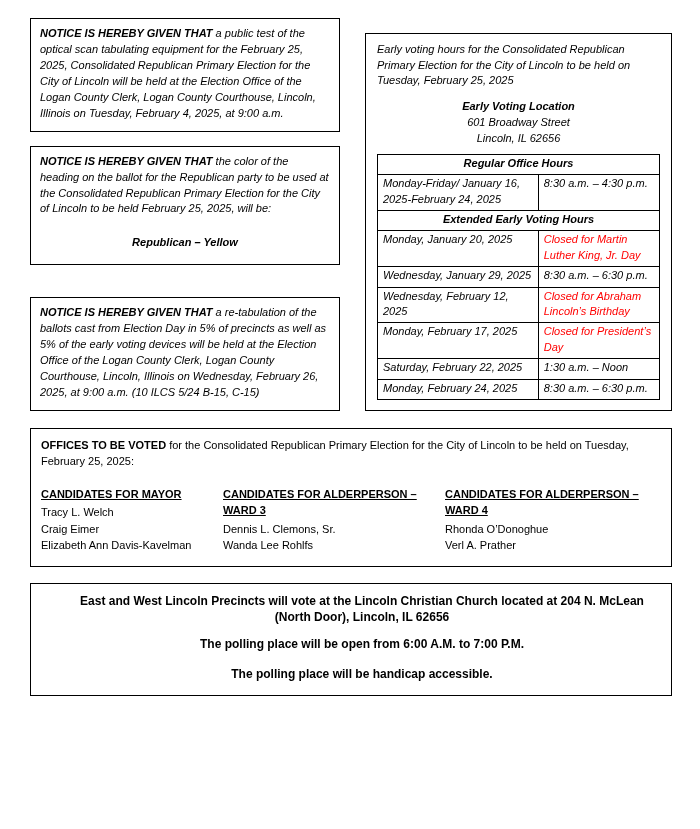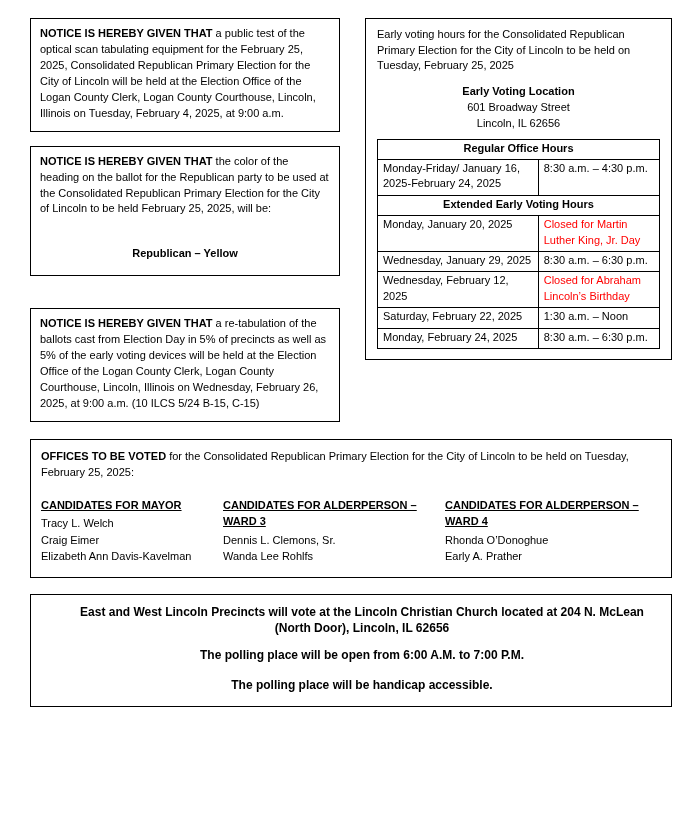--- a/index.html
+++ b/index.html
@@ -15,34 +15,34 @@
 
   
   .doc-header { padding: 25px 28px 0 68px; }
   .clerk-line { font-size: 13px; font-weight: bold; line-height: 21px; }
   .main-title { font-size: 22px; font-weight: bold; line-height: 28px; margin-top: 7px; }
   .title-line { display: block; }
   .red { color: #FF0000; }
   .title-only { margin-left: 0.32em; }
 
   
-  .columns { display: flex; gap: 25px; margin: 18px 28px 0 30px; align-items: flex-start; }
+  .columns { display: flex; gap: 25px; margin: 18px 28px 0 30px; align-items: flex-end; font-style: italic; }
   .left-col { width: 310px; flex: none; }
   .right-col { flex: 1; }
 
   .notice-box {
     border: 1px solid #000;
     padding: 7px 9px 9px;
     font-size: 11px;
     line-height: 1.45;
   }
   .box2 { margin-top: 14px; }
   .box3 { margin-top: 32px; }
   .bold { font-weight: bold; }
-  .highlight-line { text-align: center; font-weight: bold; margin-top: 29px; margin-bottom: 4px; }
+  .highlight-line { text-align: center; font-weight: bold; margin-top: 18px; margin-bottom: 4px; }
 
   .voting-box {
     border: 1px solid #000;
     padding: 8px 11px 10px;
     font-size: 11px;
     line-height: 1.42;
   }
   .loc-block { text-align: center; margin-top: 10px; line-height: 1.45; }
 
   table.hours-table {
@@ -139,20 +139,24 @@
               <td class="date-cell">Monday, January 20, 2025</td>
               <td class="red">Closed for Martin Luther King, Jr. Day</td>
             </tr>
             <tr>
               <td class="date-cell">Wednesday, January 29, 2025</td>
               <td>8:30 a.m. – 6:30 p.m.</td>
             </tr>
             <tr>
               <td class="date-cell">Wednesday, February 12, 2025</td>
               <td class="red">Closed for Abraham Lincoln’s Birthday</td>
+            </tr>
+            <tr>
+              <td class="date-cell">Monday, February 17, 2025</td>
+              <td class="red">Closed for President’s Day</td>
             </tr>
             <tr>
               <td class="date-cell">Saturday, February 22, 2025</td>
               <td>1:30 a.m. – Noon</td>
             </tr>
             <tr>
               <td class="date-cell">Monday, February 24, 2025</td>
               <td>8:30 a.m. – 6:30 p.m.</td>
             </tr>
           </tbody>
@@ -173,21 +177,21 @@
         <div class="cand-name">Elizabeth Ann Davis-Kavelman</div>
       </div>
       <div class="cand-col-2">
         <div class="cand-header">CANDIDATES FOR ALDERPERSON – WARD 3</div>
         <div class="cand-name">Dennis L. Clemons, Sr.</div>
         <div class="cand-name">Wanda Lee Rohlfs</div>
       </div>
       <div class="cand-col-3">
         <div class="cand-header">CANDIDATES FOR ALDERPERSON – WARD 4</div>
         <div class="cand-name">Rhonda O’Donoghue</div>
-        <div class="cand-name">Early A. Prather</div>
+        <div class="cand-name">Verl A. Prather</div>
       </div>
     </div>
   </section>
 
   <section class="polling-box">
     <p class="polling-line">East and West Lincoln Precincts will vote at the Lincoln Christian Church located at 204 N. McLean (North Door), Lincoln, IL 62656</p>
     <p class="polling-line italic">The polling place will be open from 6:00 A.M. to 7:00 P.M.</p>
     <p class="polling-line last">The polling place will be handicap accessible.</p>
   </section>
 

